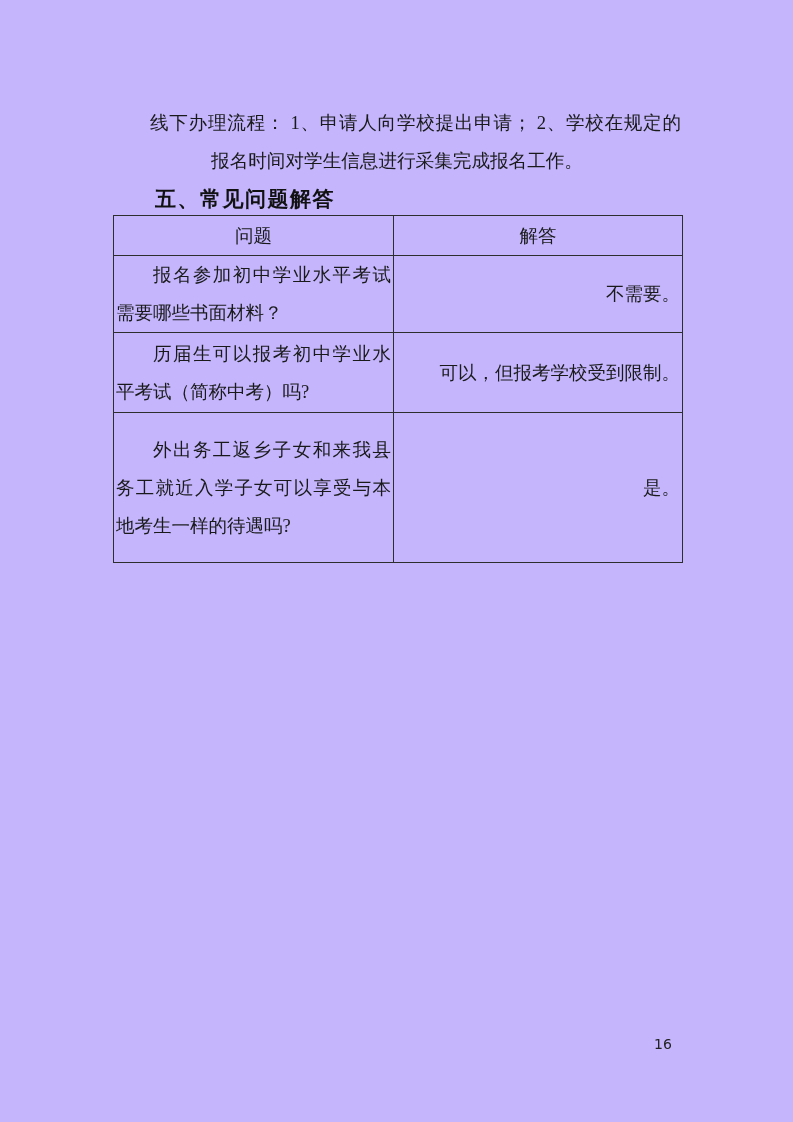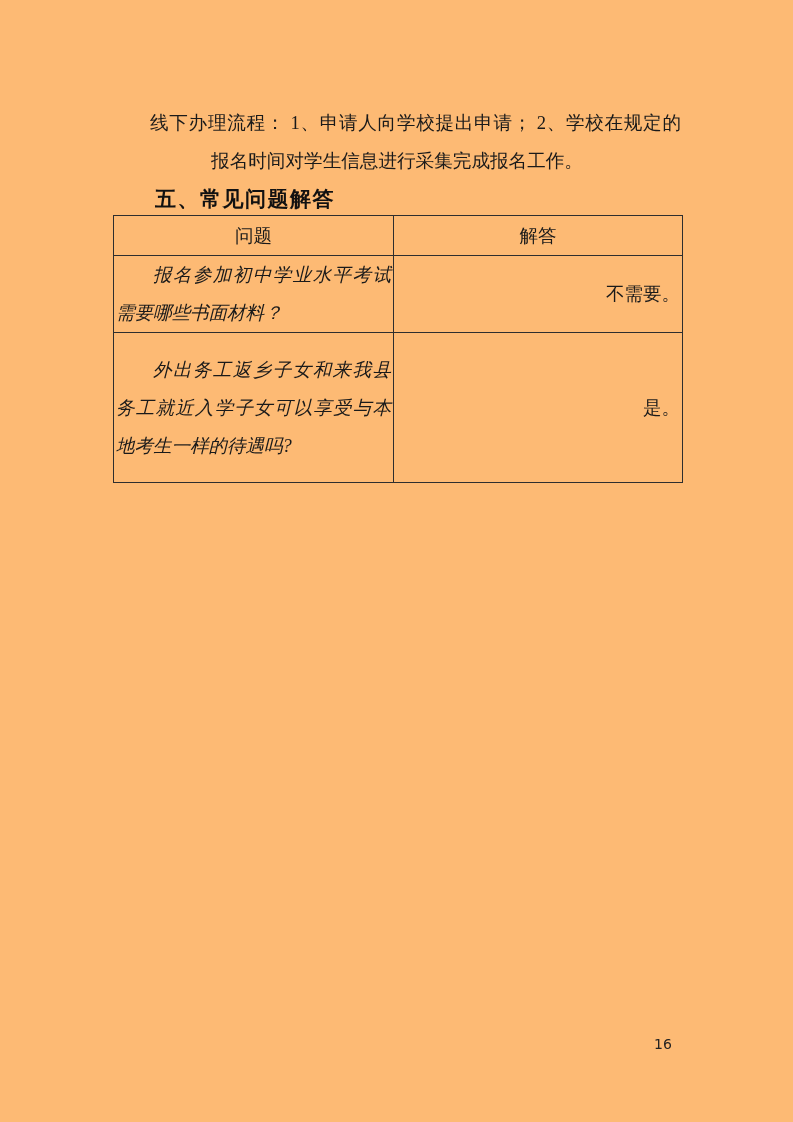--- a/index.html
+++ b/index.html
@@ -2,21 +2,21 @@
 <html lang="zh"><head>
 <meta charset="utf-8">
 <style>
   * { box-sizing: border-box; }
   html, body { margin: 0; padding: 0; background: #ffffff; }
 
   .page {
     position: relative;
     width: 793px;
     height: 1122px;
-    background: #fdba74;
+    background: #c4b5fd;
     font-family: "Liberation Serif", "DejaVu Serif", serif;
     color: #1a1a1a;
     overflow: hidden;
   }
 
   
   .intro {
     position: absolute;
     left: 113px;
     width: 568px;
@@ -73,21 +73,20 @@
   tr.row-3 { height: 150px; }
   .hdr-cell-inner {
     text-align: center;
     line-height: 22px;
   }
   .q-cell-inner {
     text-align: justify;
     text-indent: 37px;
     line-height: 38px;
     padding: 0 2px;
-    font-style: italic;
   }
   .a-cell-inner {
     text-align: right;
     text-indent: 42px;
     line-height: 38px;
     padding-right: 2px;
   }
 
   
   .page-number {
@@ -129,20 +128,28 @@
     </thead>
     <tbody>
       <tr class="row-1">
         <td>
           <div class="q-cell-inner">报名参加初中学业水平考试需要哪些书面材料？</div>
         </td>
         <td>
           <div class="a-cell-inner">不需要。</div>
         </td>
       </tr>
+      <tr class="row-2">
+        <td>
+          <div class="q-cell-inner">历届生可以报考初中学业水平考试（简称中考）吗?</div>
+        </td>
+        <td>
+          <div class="a-cell-inner">可以，但报考学校受到限制。</div>
+        </td>
+      </tr>
       <tr class="row-3">
         <td>
           <div class="q-cell-inner">外出务工返乡子女和来我县务工就近入学子女可以享受与本地考生一样的待遇吗?</div>
         </td>
         <td>
           <div class="a-cell-inner">是。</div>
         </td>
       </tr>
     </tbody>
   </table>

